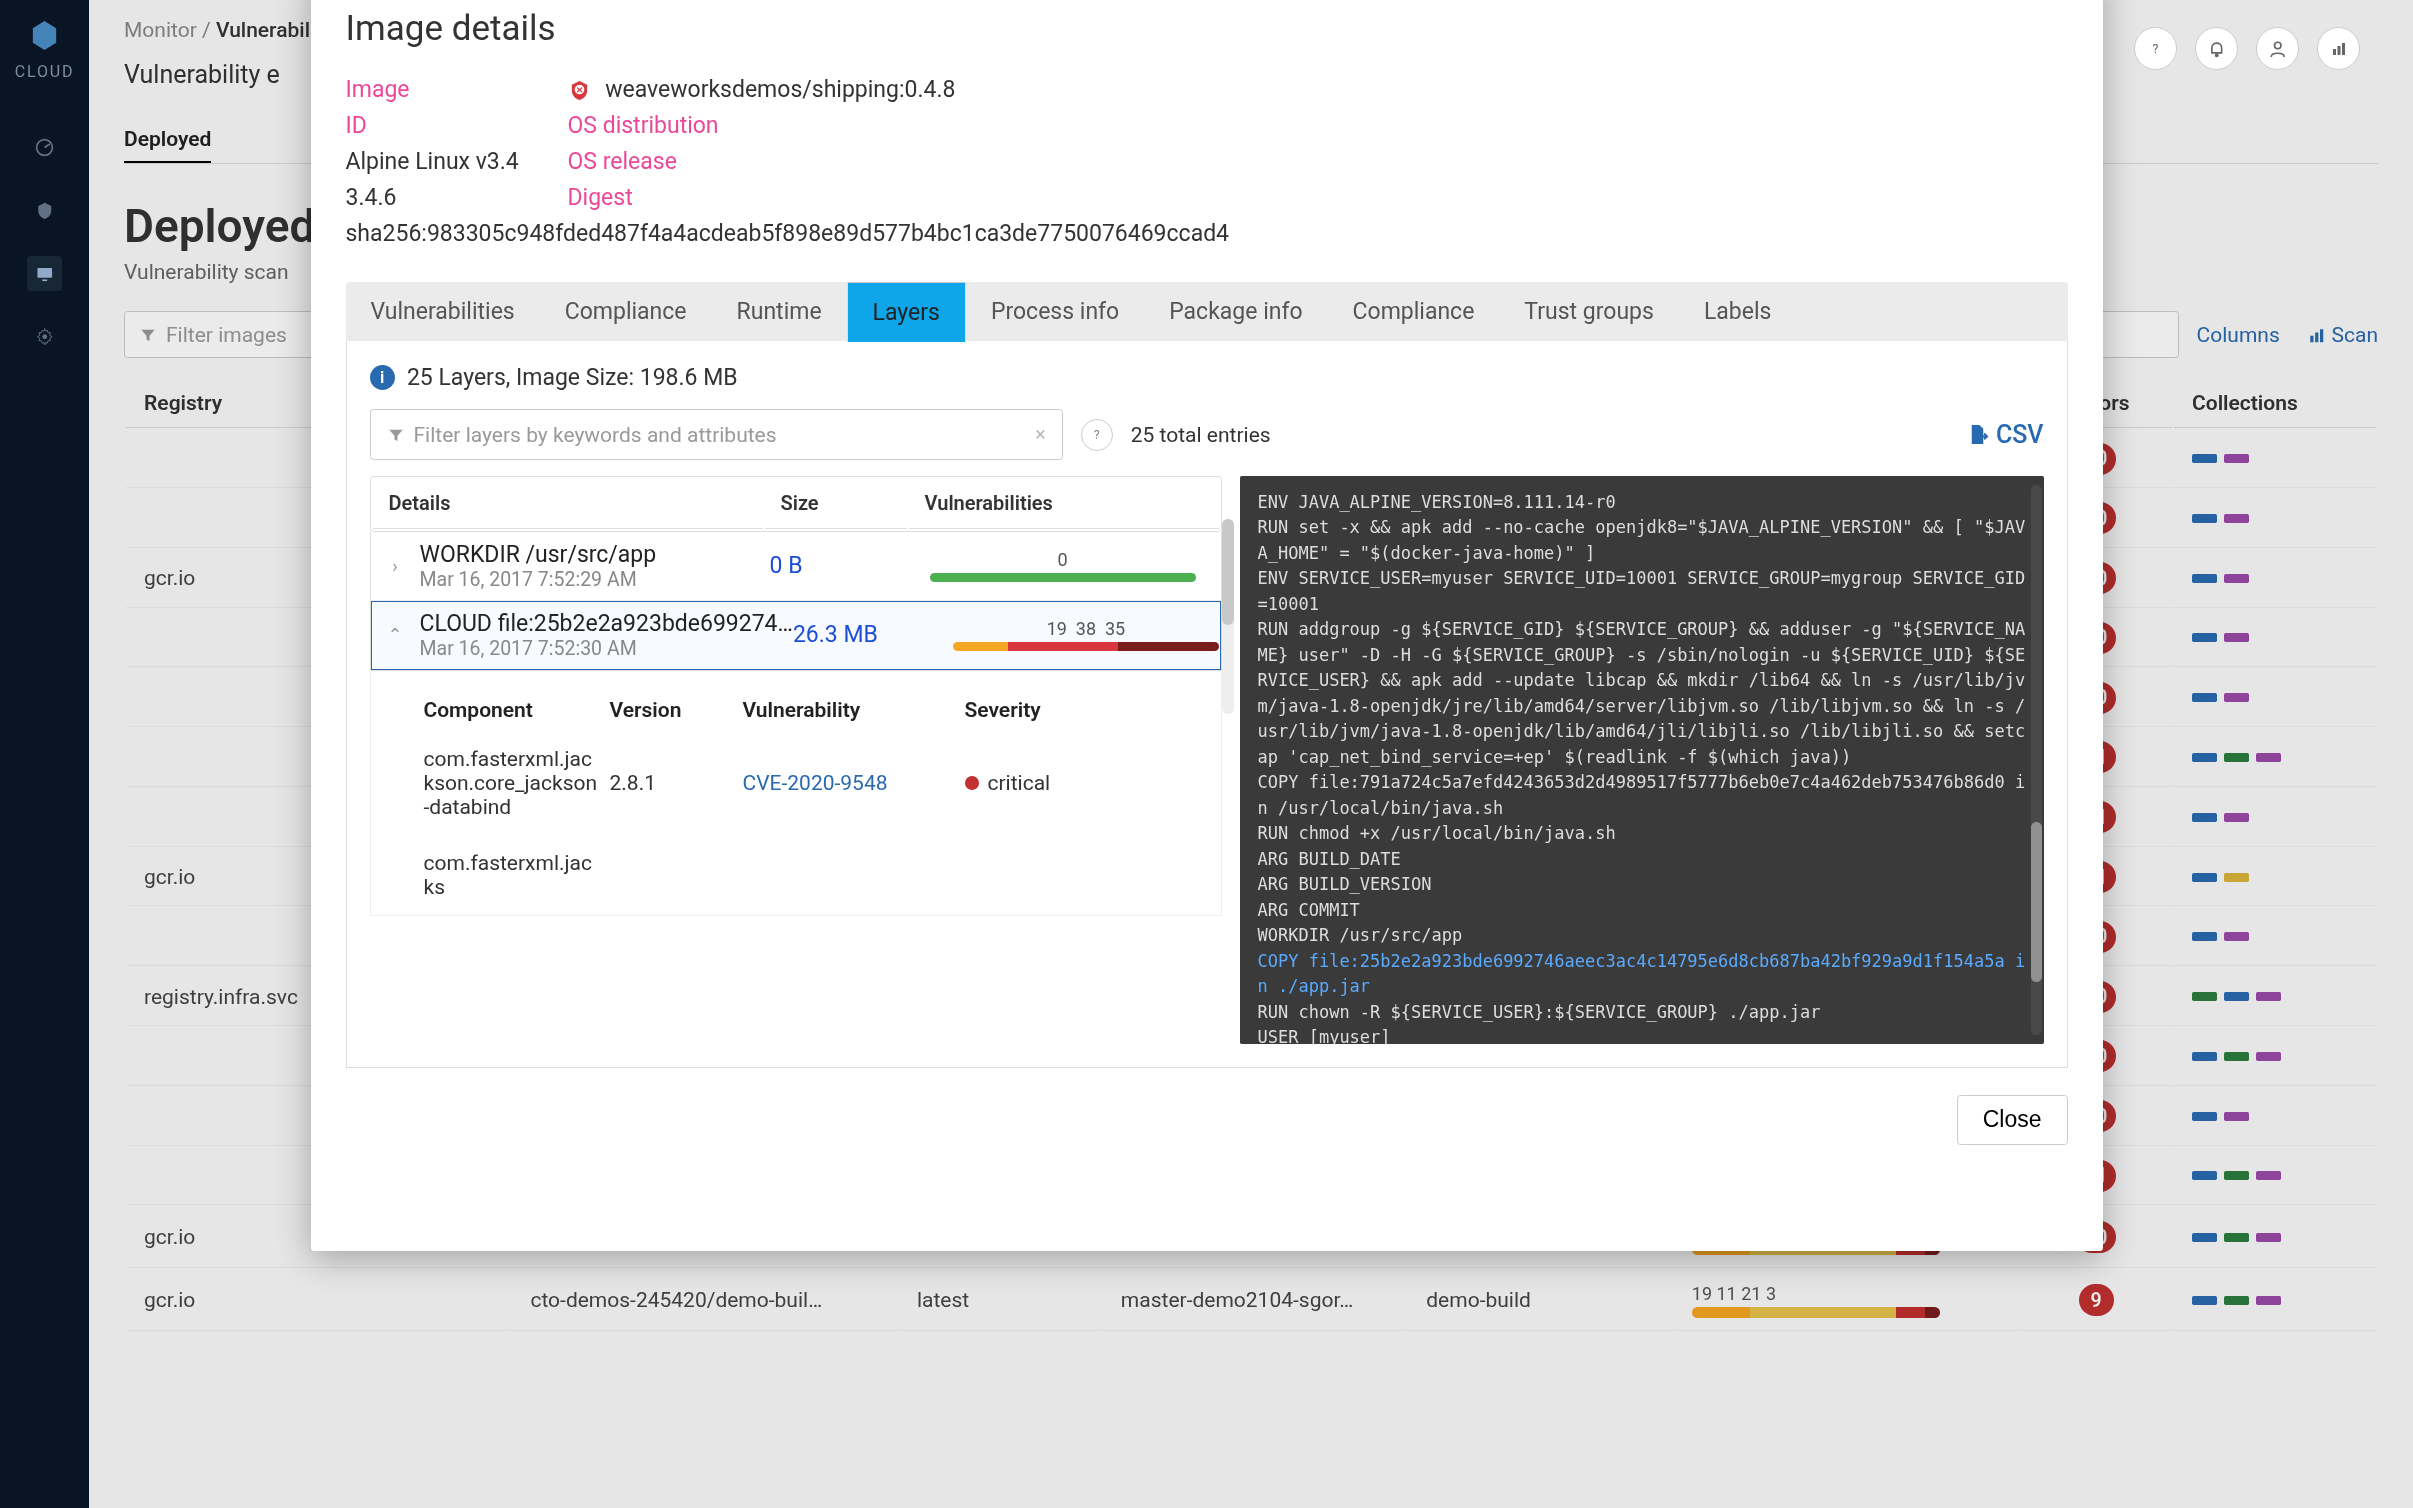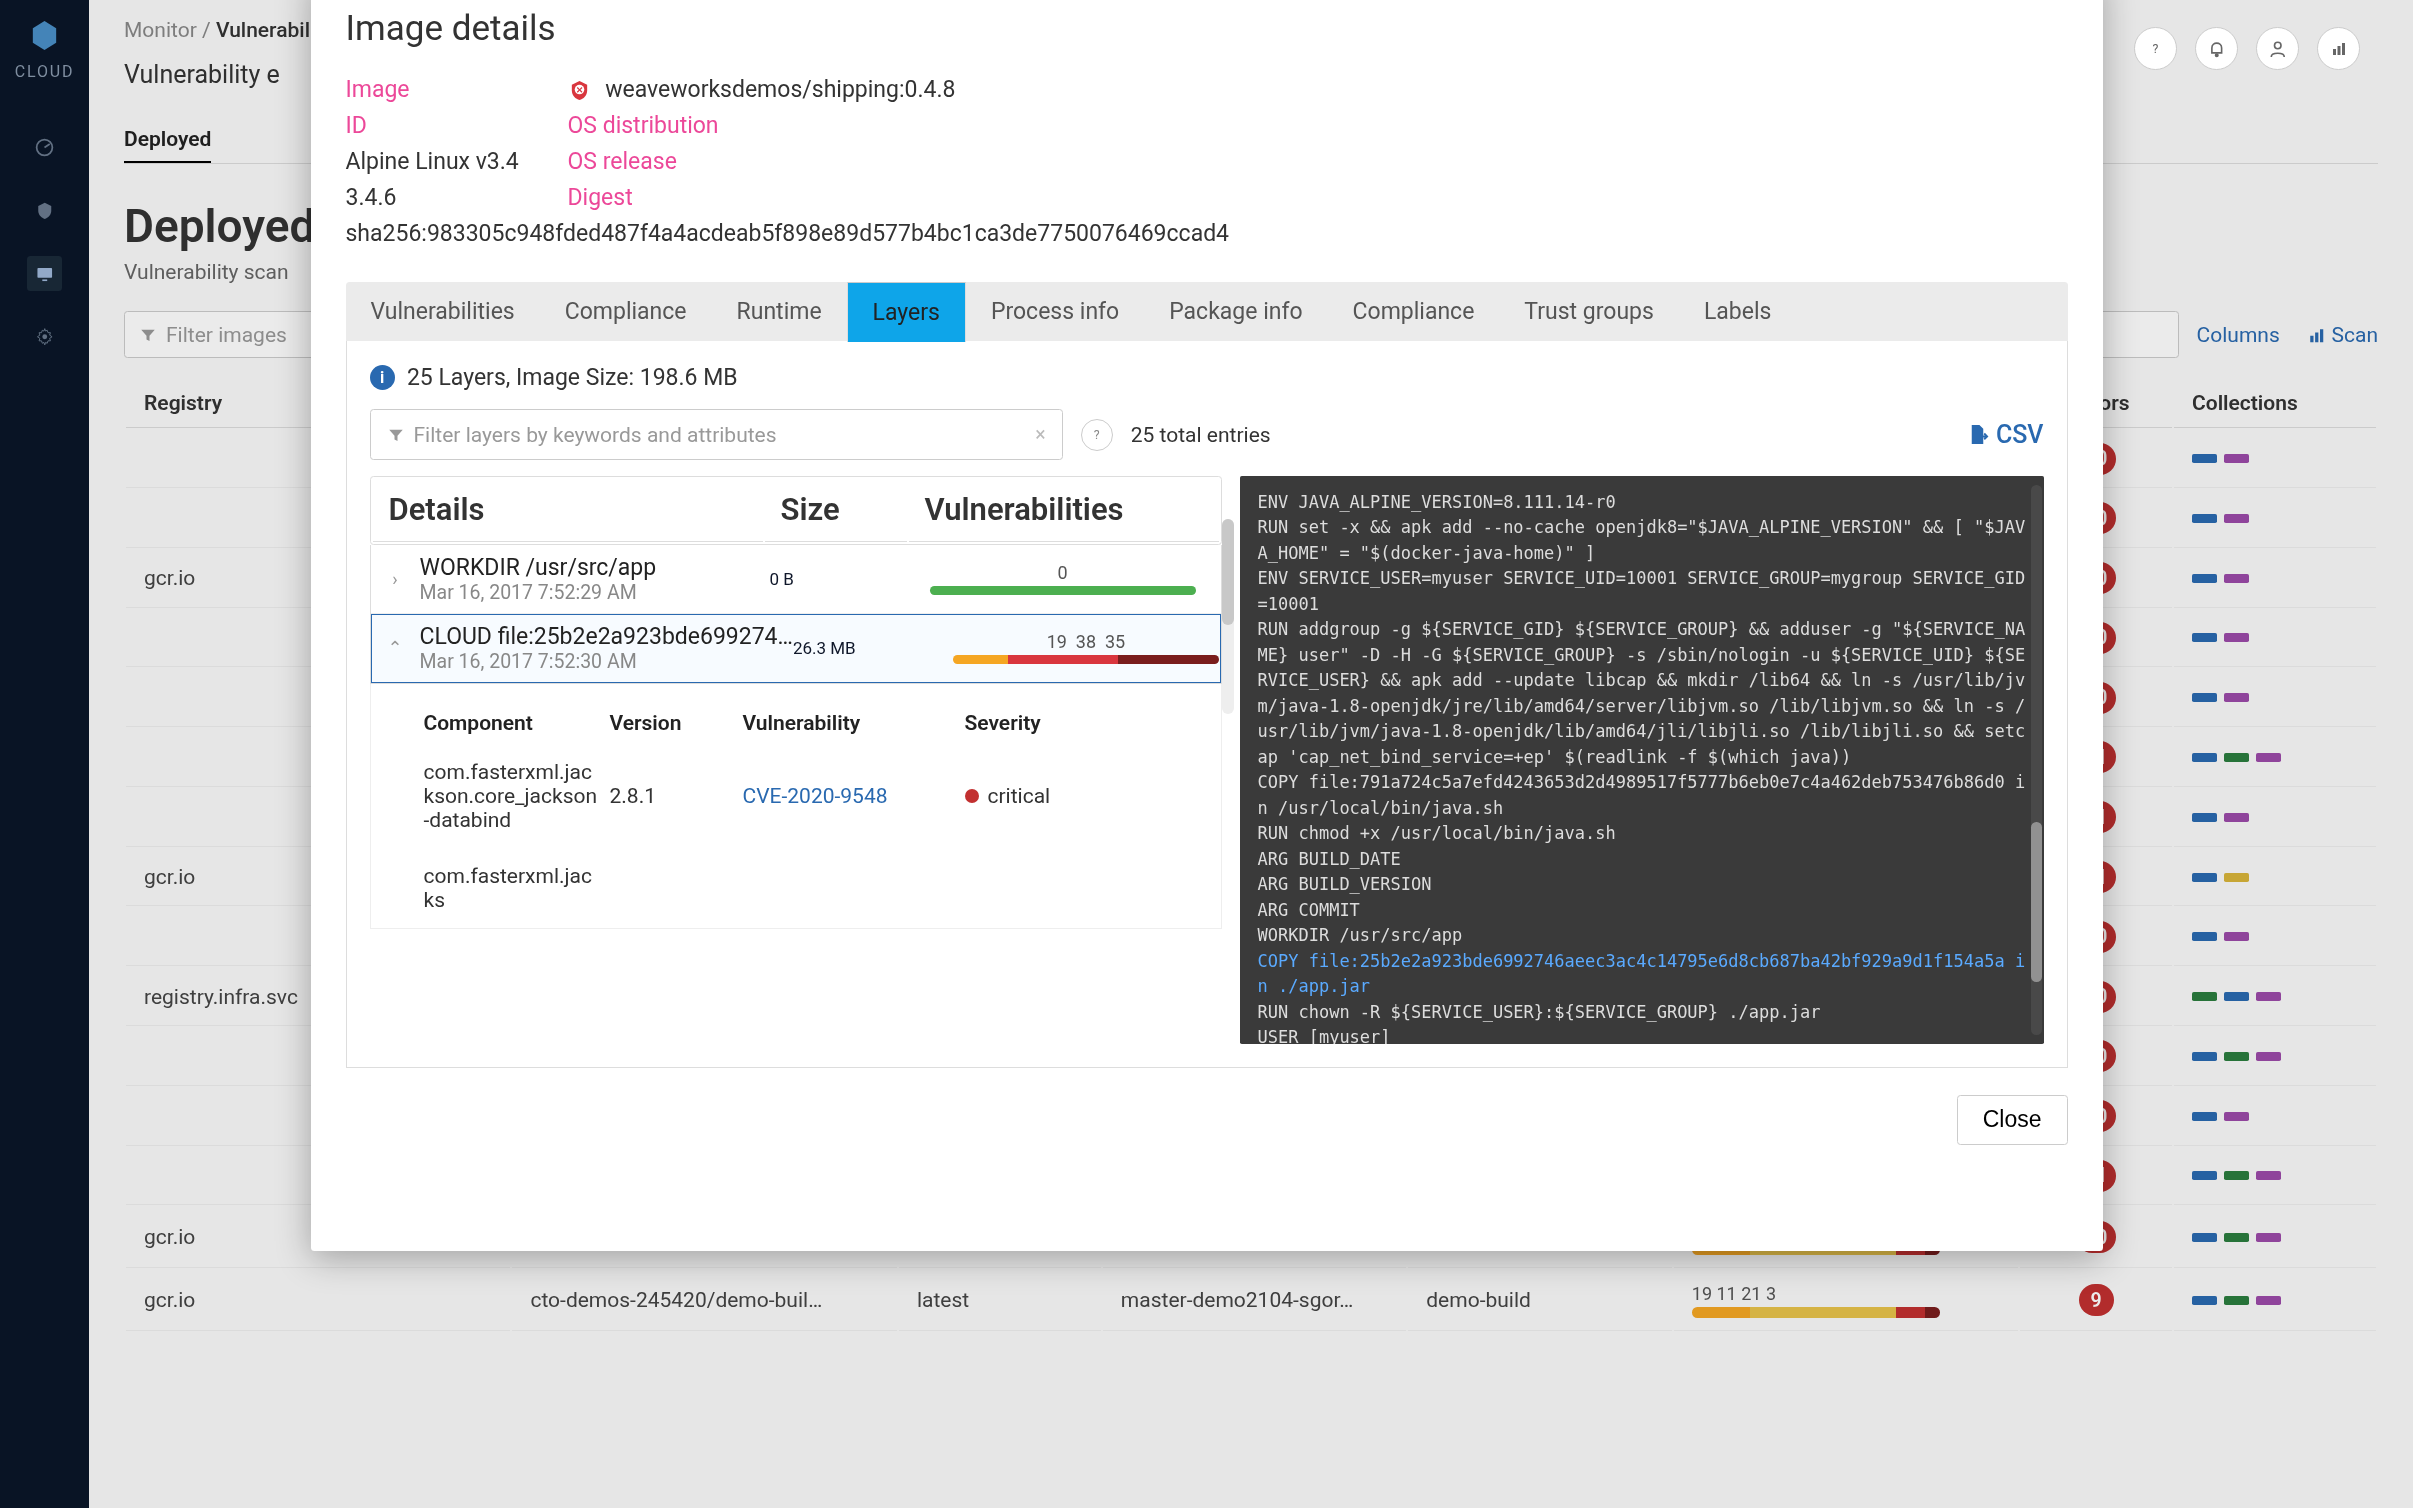--- a/index.html
+++ b/index.html
@@ -115,27 +115,27 @@
 .info-line { display:flex; align-items:center; gap:12.4px; font-size:23px; color:#333; margin-bottom: 18px;}
 .info-icon { width:25px; height:25px; border-radius:50%; background:#2969b0; color:#fff; display:inline-flex; align-items:center; justify-content:center; font-size:16px; font-weight:700;}
 .filter-row2 { display:flex; gap:18px; align-items:center; margin-bottom: 16px;}
 .ml-input { flex:1; border:0.9px solid #ccc; border-radius:3.5px; padding:12.4px 16px; display:flex; align-items:center; gap:9px; font-size:21px; color:#999;}
 .ml-help { width:32px; height:32px; border:0.9px solid #ccc; border-radius:50%; display:flex; align-items:center; justify-content:center; color:#888;}
 .csv { color:#2969b0; font-size:25px; font-weight:500; display:flex; align-items:center; gap:7px;}
 
 .layers-area { display:flex; gap:18px; }
 .layers-left { width: 852px; }
 .layers-table { width:100%; border:0.9px solid #ddd; border-radius:3.5px;}
-.layers-table thead th { text-align:left; padding:12.4px 16px; font-size:31px; font-weight:600; border-bottom:0.9px solid #ddd; color:#333;}
+.layers-table thead th { text-align:left; padding:12.4px 16px; font-size:20px; font-weight:600; border-bottom:0.9px solid #ddd; color:#333;}
 .lay-row { display:grid; grid-template-columns: 35px 1fr 142px 302px; align-items:center; padding: 9px 7px; border-bottom:0.9px solid #eee;}
 .lay-row.selected { background:#f7fbff; outline: 1.8px solid #2969b0; outline-offset:-1.8px;}
 .lay-details { padding-left: 7px;}
 .lay-title { font-size:23px; color:#222; white-space:nowrap; overflow:hidden; text-overflow:ellipsis;}
 .lay-date { font-size:19.5px; color:#888;}
-.lay-size { font-size:17px; color:#0f172a; }
+.lay-size { font-size:23px; color:#1d4ed8; }
 .lay-vuln { display:flex; flex-direction:column; align-items:center; gap:3.5px;}
 .chevron { color:#999; font-size:18px; text-align:center;}
 
 .expanded-panel {
   border:0.9px solid #eee; border-top:none; padding: 18px 27px 0 53px;
 }
 .exp-head { display:grid; grid-template-columns: 177px 124px 213px 160px; gap:9px; font-weight:600; font-size:21px; color:#222; padding:9px 0;}
 .exp-row { display:grid; grid-template-columns: 177px 124px 213px 160px; gap:9px; font-size:21px; color:#333; padding: 16px 0; align-items:center;}
 .cve-link { color:#2969b0; }
 .sev-dot { display:inline-block; width:14px; height:14px; border-radius:50%; background:#c23030; margin-right:9px;}

